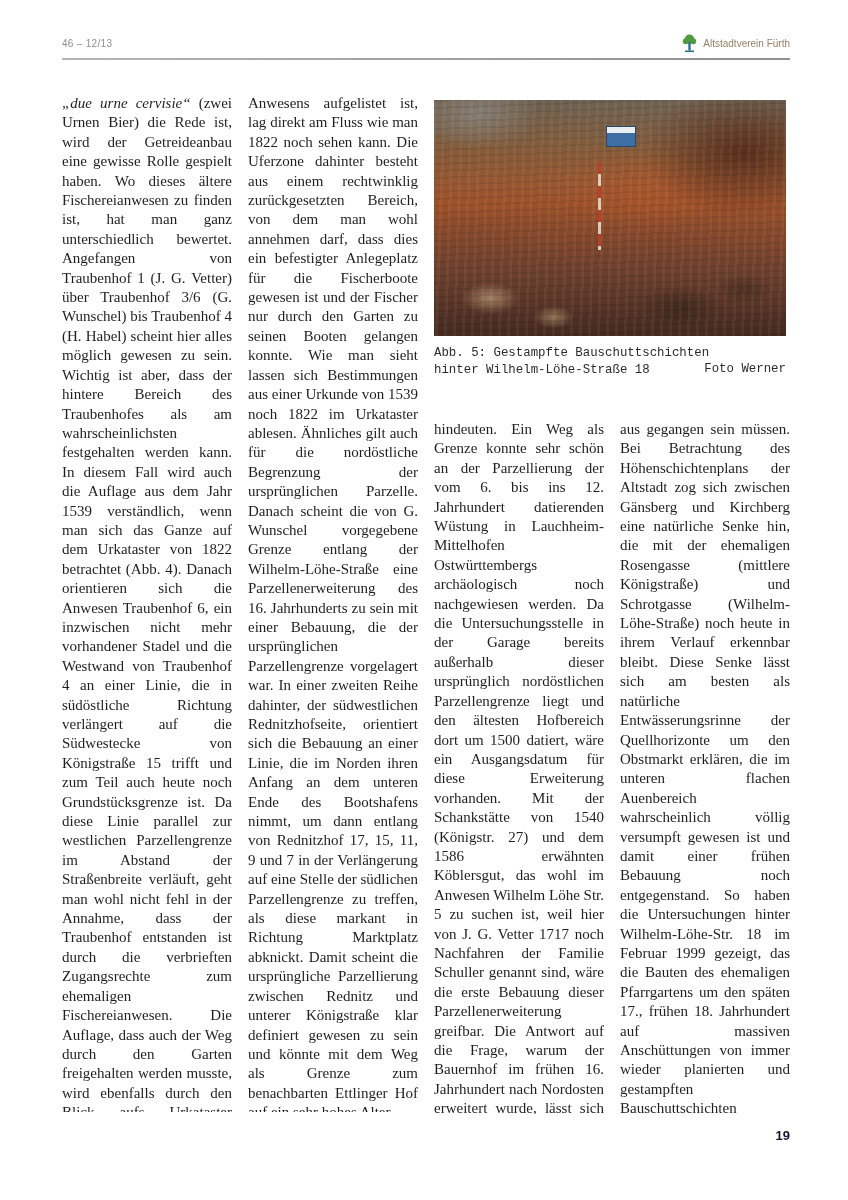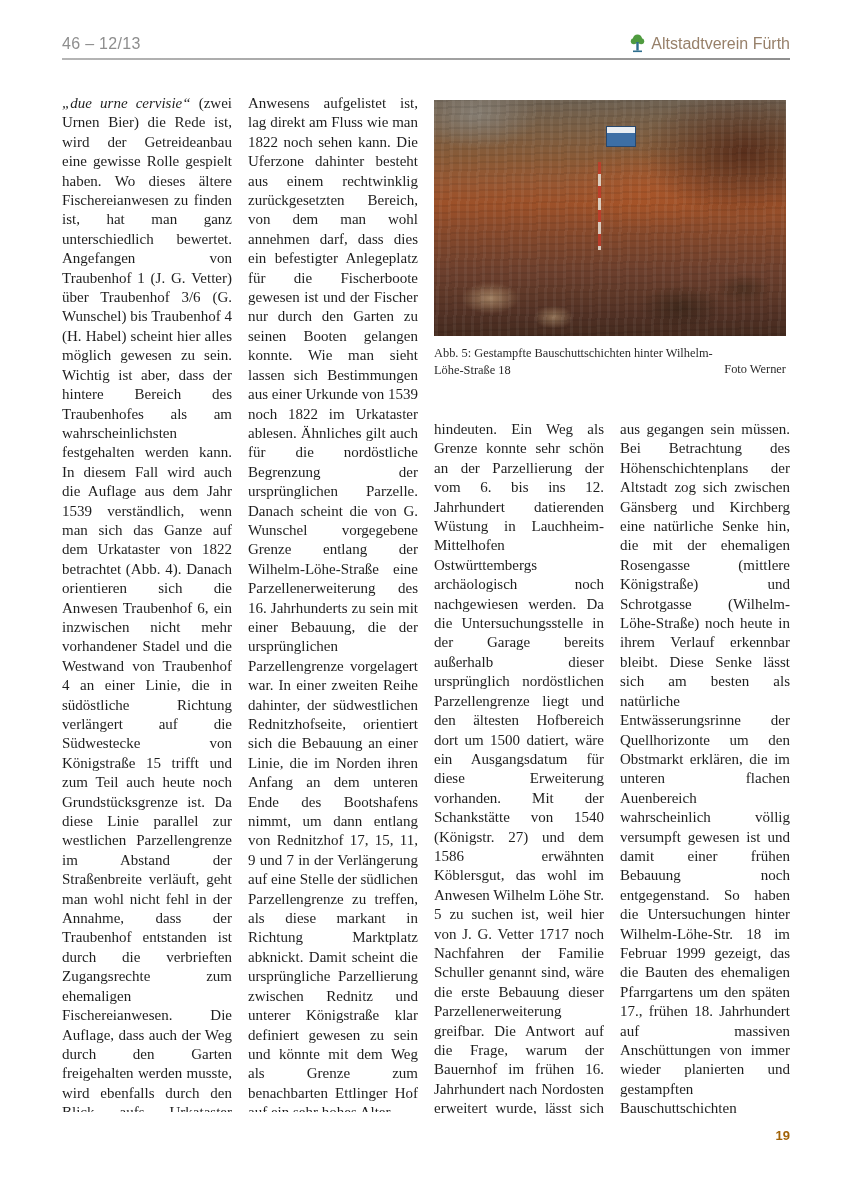--- a/index.html
+++ b/index.html
@@ -7,21 +7,21 @@
   .page {
     position:relative; width:848px; height:1200px; margin:0 auto;
     background:#ffffff; overflow:hidden;
     font-family:"Liberation Serif", serif; color:#1e1e1e;
   }
 
   
   .page-header {
     position:absolute; left:62px; width:728px; top:34px;
     display:flex; justify-content:space-between; align-items:center;
-    font-family:"Liberation Sans", sans-serif; font-size:16px;
+    font-family:"Liberation Sans", sans-serif; font-size:10px;
   }
   .issue { color:#8e8e8e; letter-spacing:.3px; }
   .brand { display:flex; align-items:center; gap:6px; color:#97806a; }
   .brand svg { display:block; }
   .header-rule {
     position:absolute; left:62px; width:728px; top:58px; height:1.5px;
     background:linear-gradient(90deg,#b5b5b5,#8f8f8f);
   }
 
   
@@ -65,31 +65,31 @@
     content:""; position:absolute; left:0; top:0; right:0; height:6px; background:#e9eef3;
   }
   .pole {
     position:absolute; left:164px; top:62px; width:3px; height:88px; z-index:2;
     background:repeating-linear-gradient(180deg,#c23b2a 0 12px,#e8e2d8 12px 24px);
     opacity:.85;
   }
 
   .caption {
     position:relative; display:block; margin-top:9px; width:352px;
-    font-family:Liberation Serif, serif; font-size:12.4px; line-height:16.8px;
+    font-family:Liberation Mono, monospace; font-size:12.4px; line-height:16.8px;
     color:#2b2b2b;
   }
   .caption-text { display:block; width:300px; }
   .caption-credit { position:absolute; right:0; bottom:1px; white-space:nowrap;text-align:right; }
 
   
   .page-number {
     position:absolute; right:58px; top:1128px;
     font-family:"Liberation Sans", sans-serif; font-weight:bold;
-    font-size:13px; color:#a16207;
+    font-size:13px; color:#0f172a;
   }
 </style>
 </head>
 <body>
 
 <div class="page">
 
   <header class="page-header">
     <span class="issue">46 – 12/13</span>
     <span class="brand">

